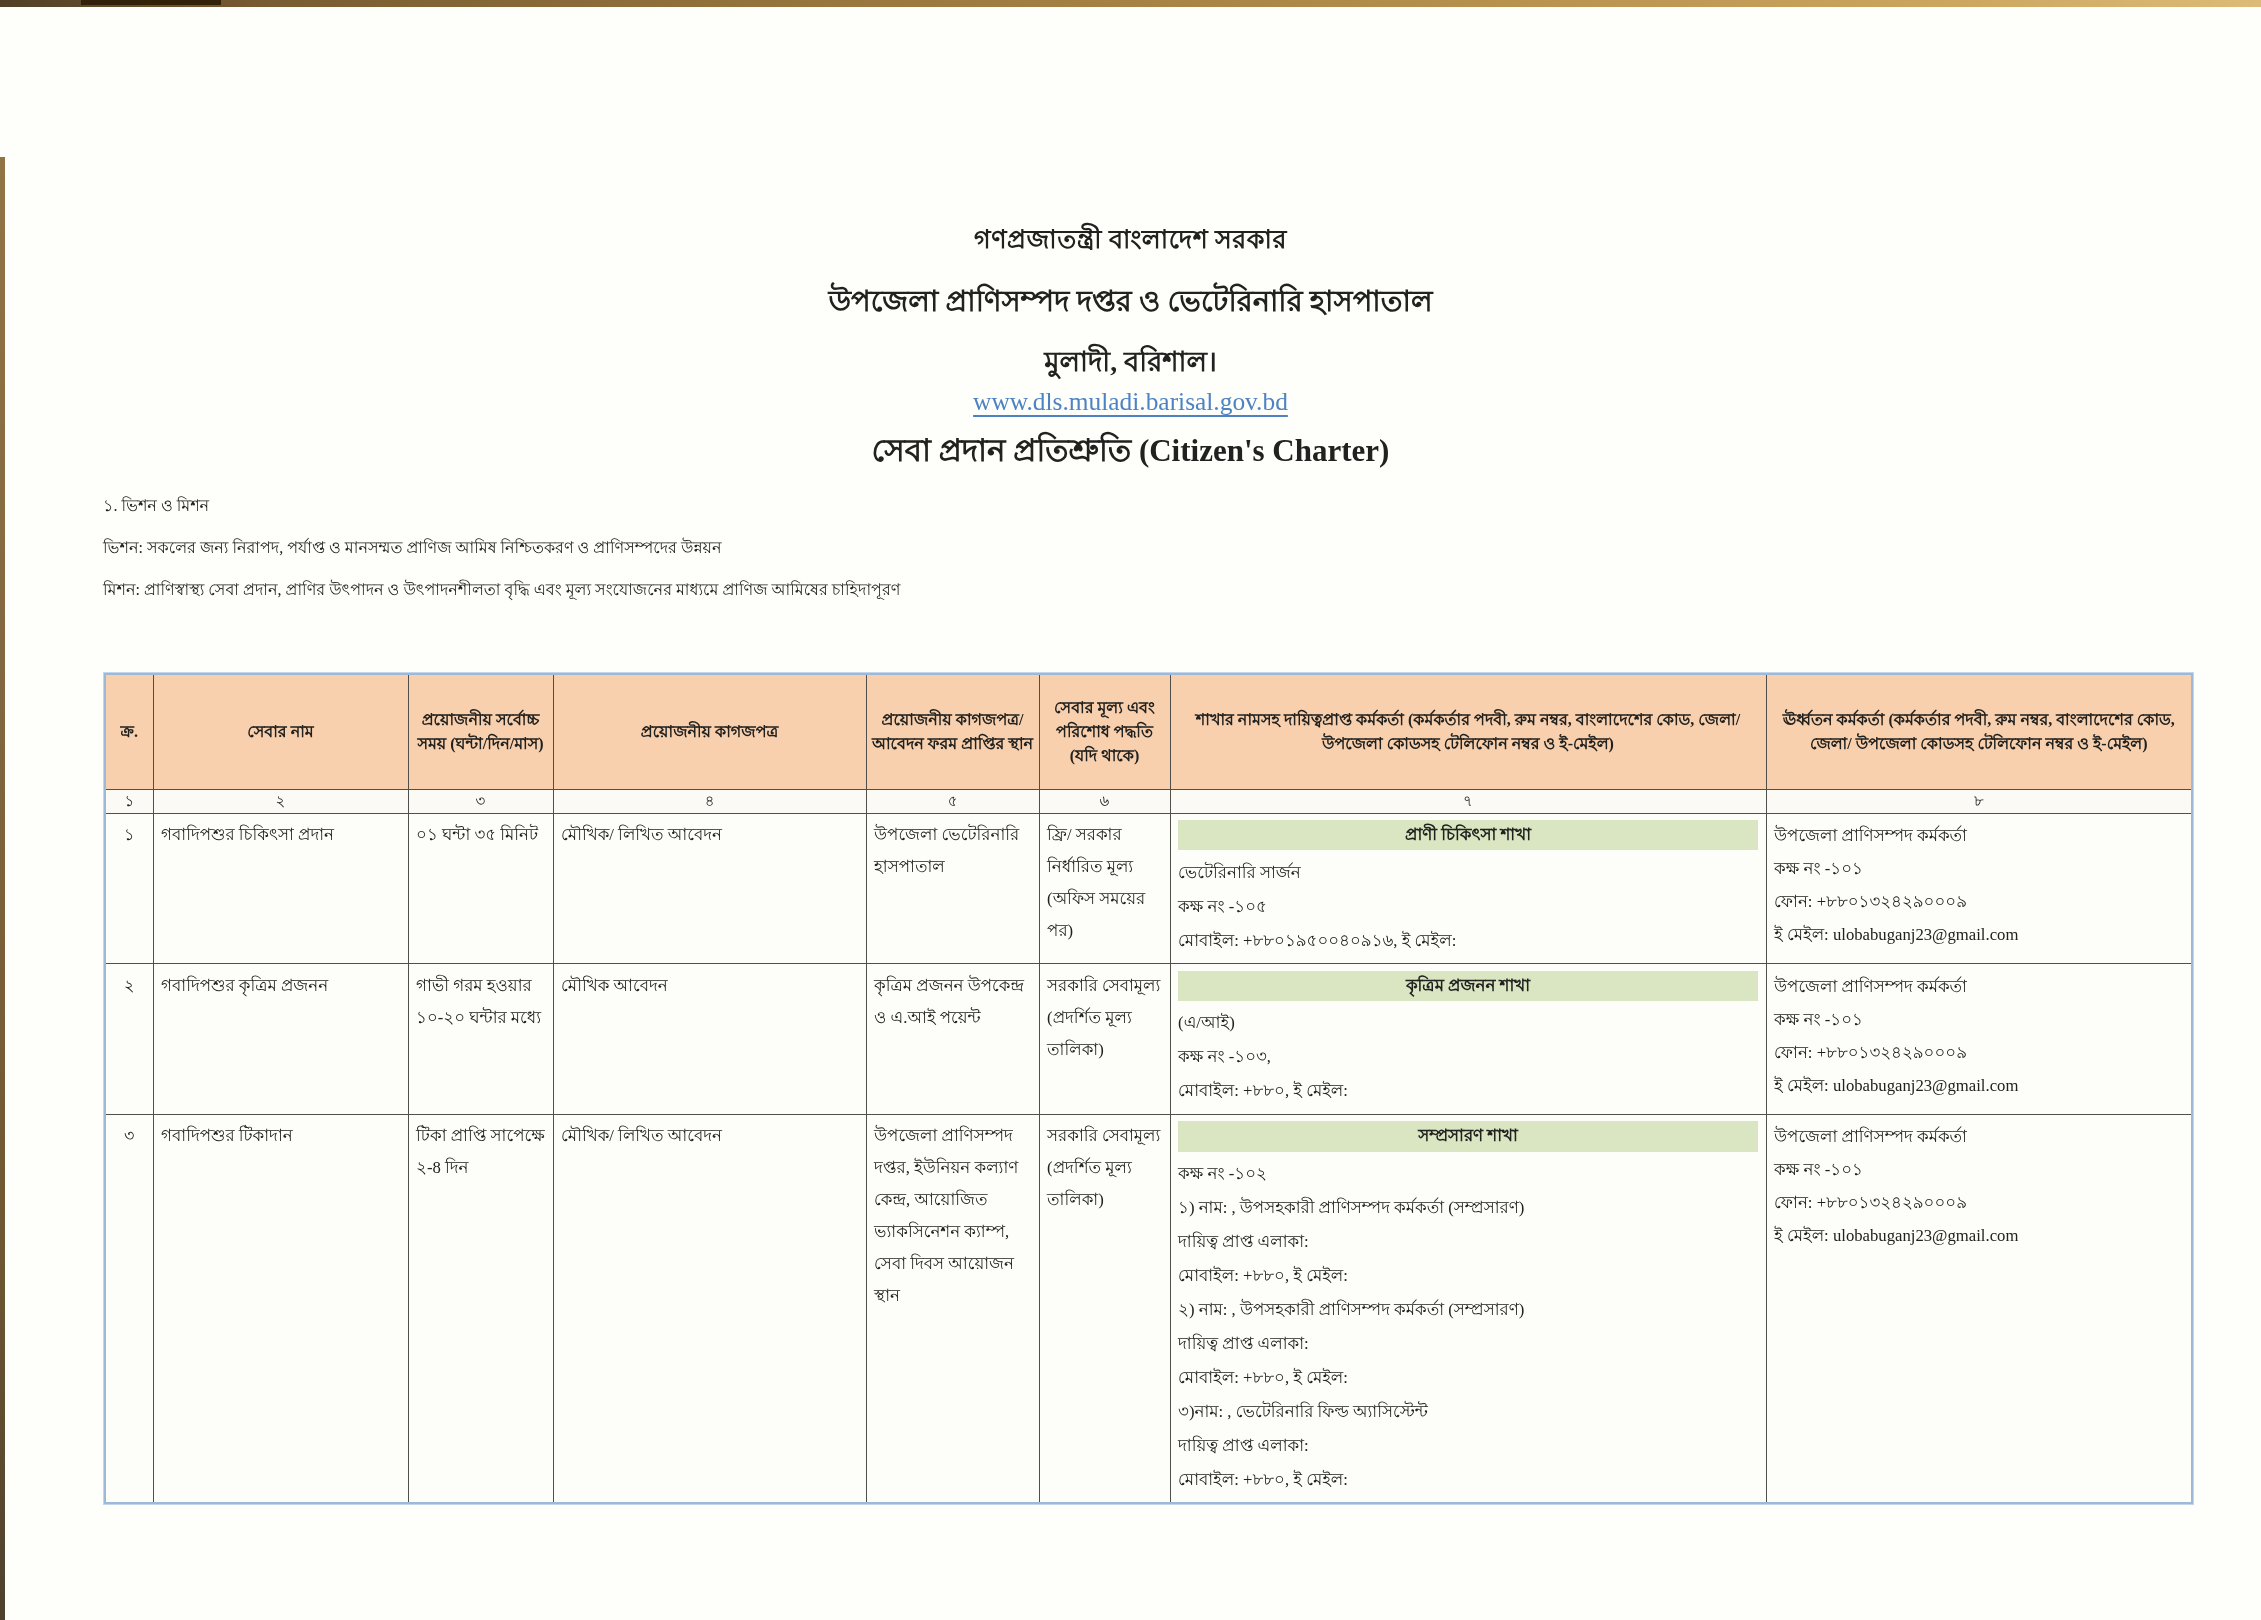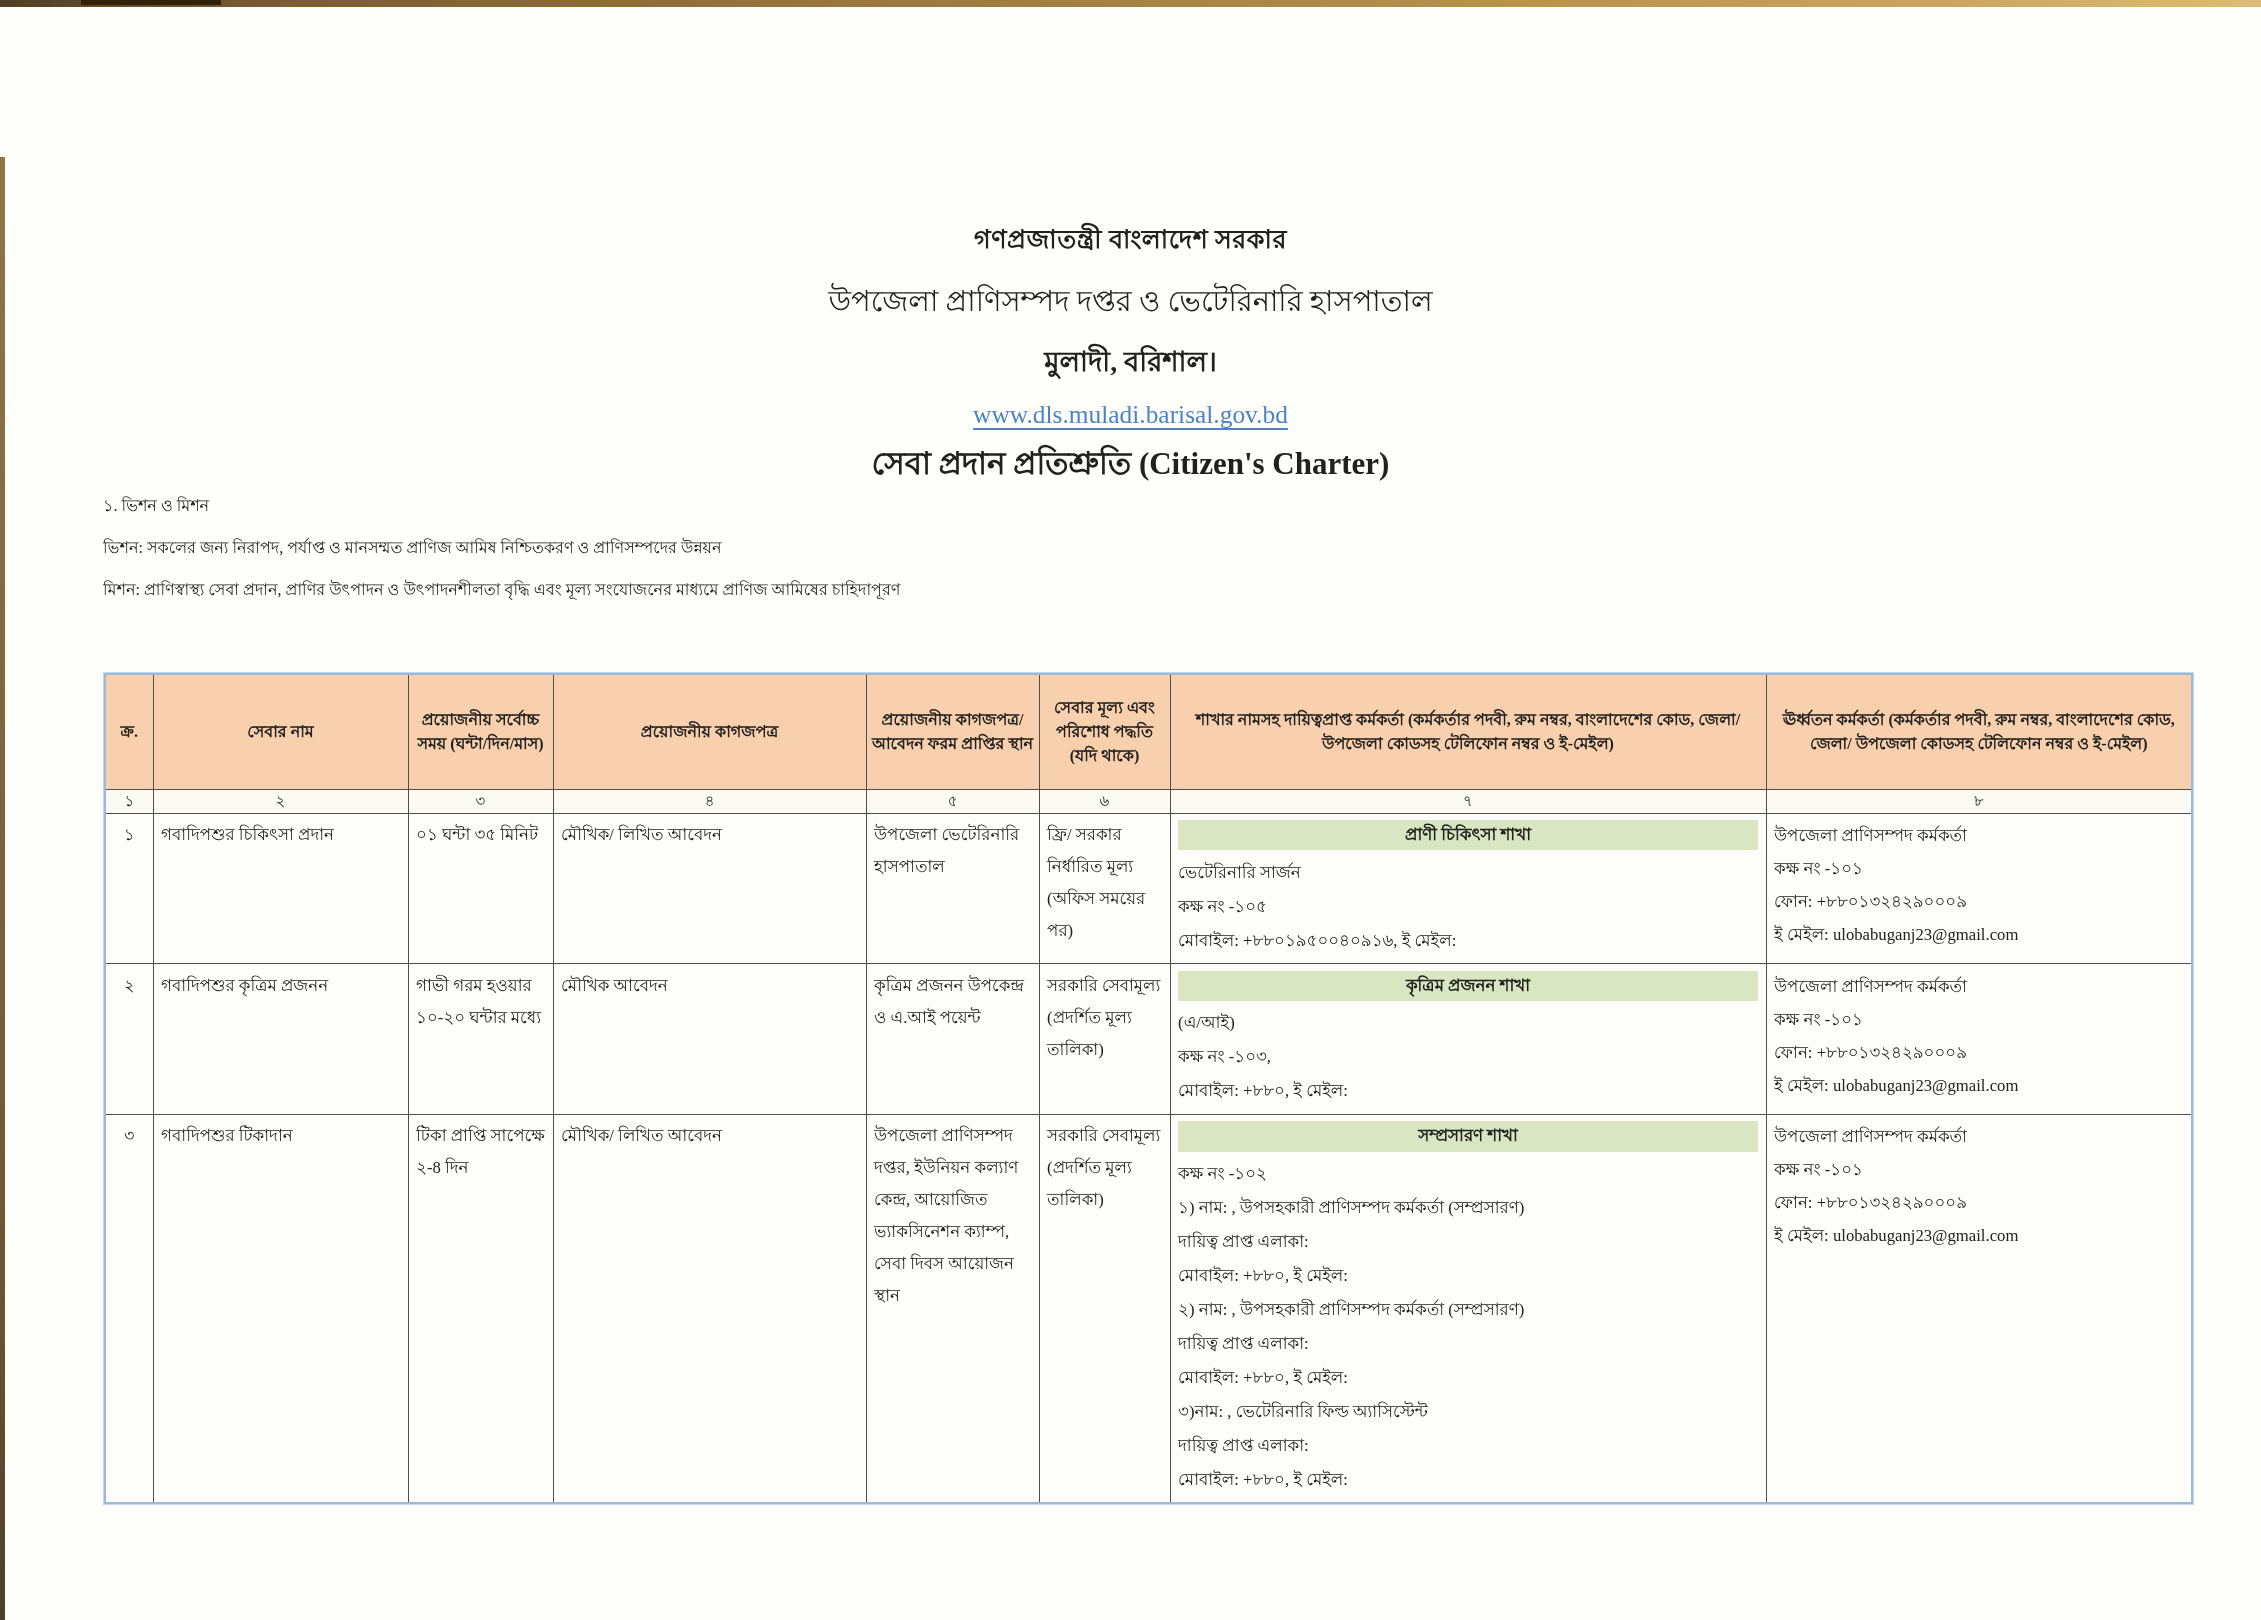--- a/index.html
+++ b/index.html
@@ -26,24 +26,24 @@
     position: absolute; left: 81px; top: 0; width: 140px; height: 4.9px;
     background: #2c1d07; opacity: 0.9;
   }
 
   
   .letterhead {
     position: absolute; left: 0; top: 220px; width: 2261px;
     text-align: center;
   }
   .lh-line1 { font-size: 25.4px; font-weight: 700; letter-spacing: 0.5px; }
-  .lh-line2 { font-size: 29px; font-weight: 400; margin-top: 15px; }
+  .lh-line2 { font-size: 29px; font-weight: 700; margin-top: 15px; }
   .lh-line3 { font-size: 27.5px; font-weight: 700; margin-top: 14px; }
   .lh-url   {
-    display: inline-block; margin-top: 13px;
+    display: inline-block; 
     font-size: 25.4px; color: #4d83c3; text-decoration: underline;
     text-underline-offset: 4.9px; text-decoration-thickness: 1.6px;
     font-family: "Liberation Serif", serif;
   }
   .lh-charter { font-size: 31px; font-weight: 700; margin-top: 9.7px; }
 
   
   .vision-block {
     position: absolute; left: 103px; top: 485px; width: 2074px;
     font-size: 16px; line-height: 42px;

